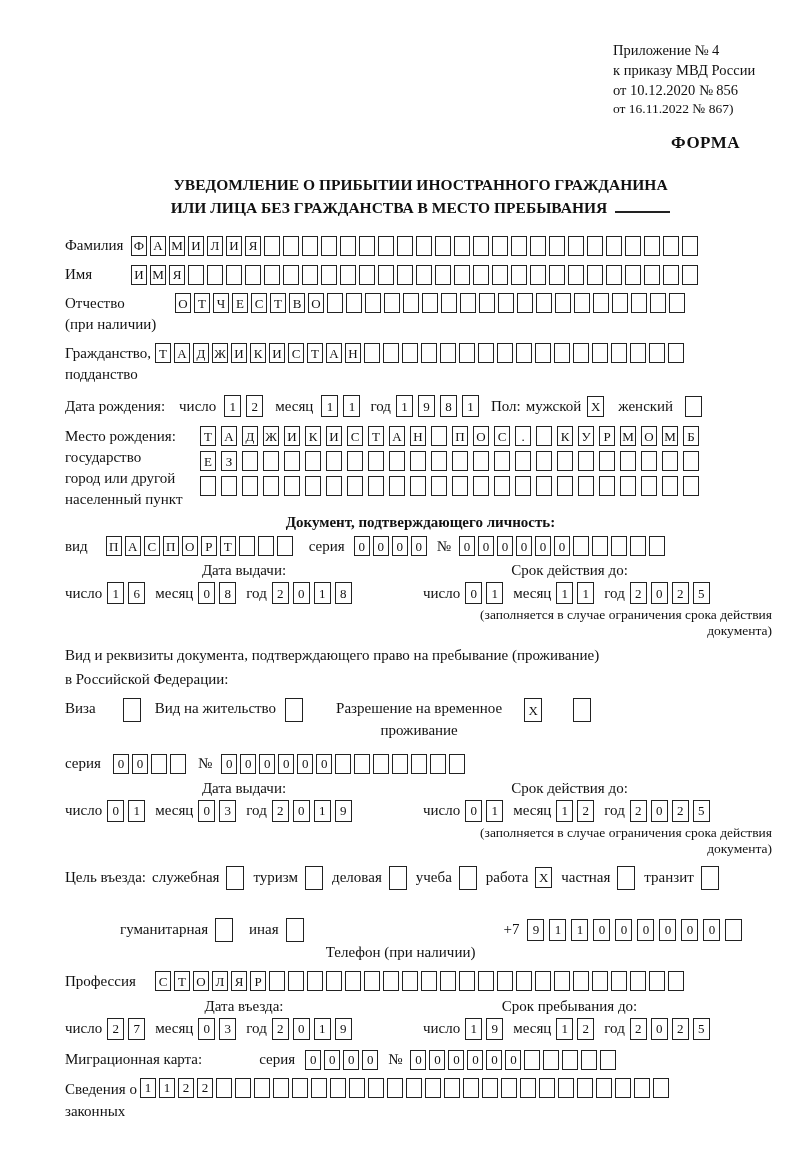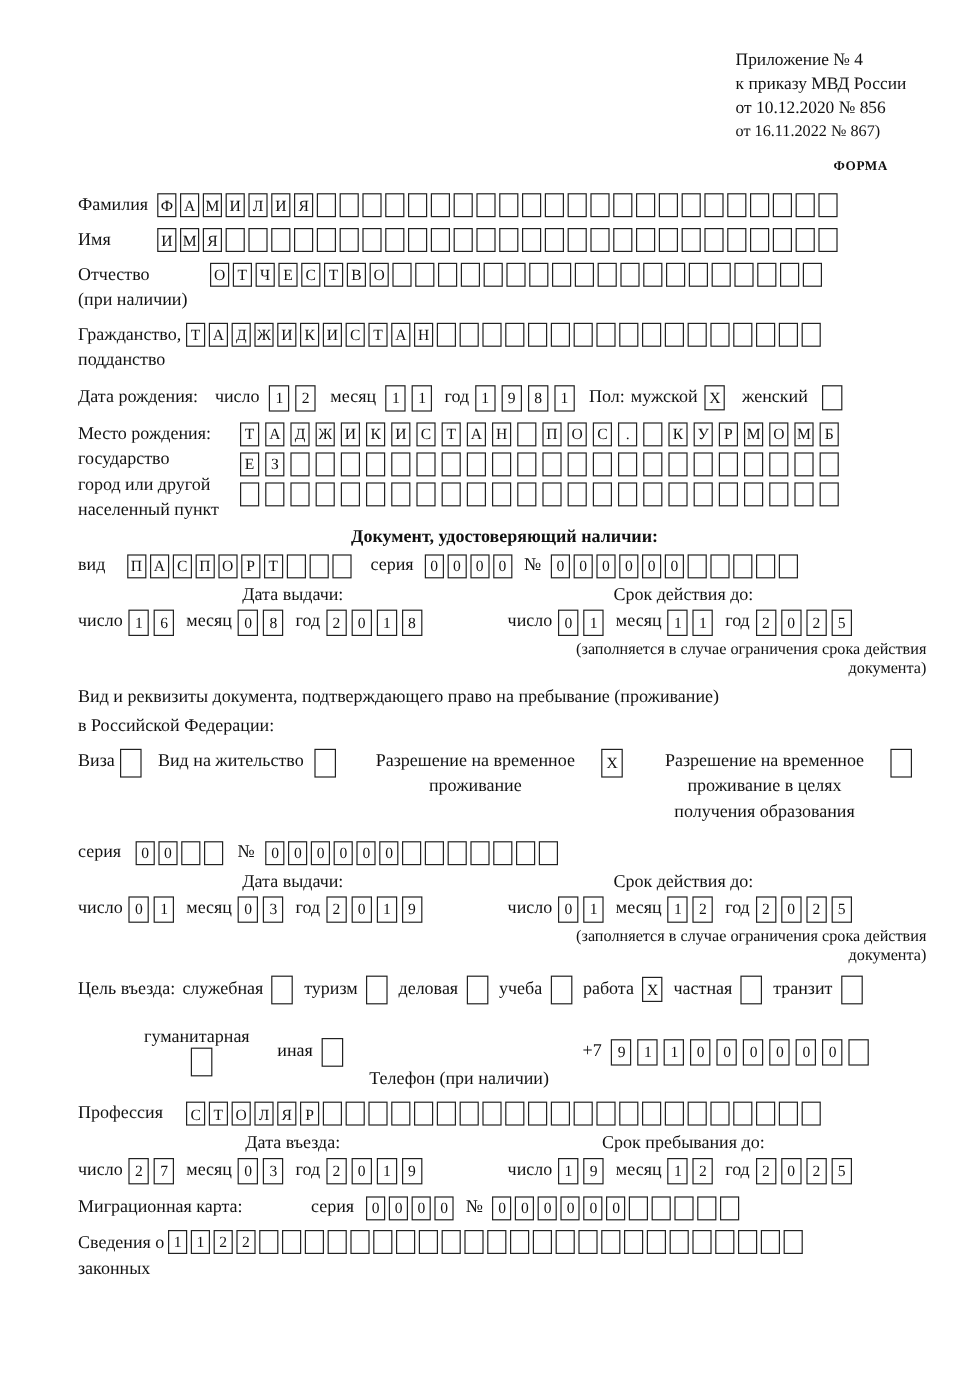--- a/index.html
+++ b/index.html
@@ -10,21 +10,21 @@
     color: #111;
     font-family: "Liberation Serif", "DejaVu Serif", serif;
     font-size: 15px;
     overflow: hidden;
   }
   .page { padding: 40px 24px 0 65px; }
 
   
   .doc-ref { margin-left: 548px; line-height: 1.38; font-size: 14.5px; }
   .doc-ref .small { font-size: 13.5px; }
-  .forma { text-align: right; margin: 14px 36px 0 0; font-weight: bold; font-size: 11px; letter-spacing: .5px; }
+  .forma { text-align: right; margin: 14px 36px 0 0; font-weight: bold; font-size: 17px; letter-spacing: .5px; }
 
   
   .title { text-align: center; font-weight: bold; font-size: 15.5px; margin-top: 20px; line-height: 1.5; }
   .blank-line { display: inline-block; width: 55px; border-bottom: 2px solid #222; height: 14px; margin-left: 8px; }
 
   .section-heading { text-align: center; font-weight: bold; font-size: 15px; margin-top: 24px; letter-spacing: .3px; }
 
   
   .frow { display: flex; align-items: flex-start; margin-top: 8px; }
   .frow.center { align-items: center; }
@@ -80,20 +80,24 @@
 <div class="page">
 
   <div class="doc-ref">
     <div>Приложение № 4</div>
     <div>к приказу МВД России</div>
     <div>от 10.12.2020 № 856</div>
     <div class="small">от 16.11.2022 № 867)</div>
   </div>
   <div class="forma">ФОРМА</div>
 
+  <div class="title">
+    <div>УВЕДОМЛЕНИЕ О ПРИБЫТИИ ИНОСТРАННОГО ГРАЖДАНИНА</div>
+    <div><span>ИЛИ ЛИЦА БЕЗ ГРАЖДАНСТВА В МЕСТО ПРЕБЫВАНИЯ</span><span class="blank-line"></span></div>
+  </div>
 
 
   <div class="frow center" style="margin-top:16px;">
     <div class="flabel w66">Фамилия</div>
     <div class="cells">
         <span class="cell">Ф</span>
         <span class="cell">А</span>
         <span class="cell">М</span>
         <span class="cell">И</span>
         <span class="cell">Л</span>
@@ -346,21 +350,21 @@
           <span class="cell"></span>
           <span class="cell"></span>
           <span class="cell"></span>
           <span class="cell"></span>
           <span class="cell"></span>
           <span class="cell"></span>
         </div>
     </div>
   </div>
 
-  <div class="date-heading" style="font-weight:bold; margin-top:4px;">Документ, удостоверяющий наличии:</div>
+  <div class="date-heading" style="font-weight:bold; margin-top:4px;">Документ, подтверждающего личность:</div>
 
   <div class="frow center" style="margin-top:5px;">
     <span style="margin-right:18px;">вид</span>
     <span class="cells">
         <span class="cell">П</span>
         <span class="cell">А</span>
         <span class="cell">С</span>
         <span class="cell">П</span>
         <span class="cell">О</span>
         <span class="cell">Р</span>
@@ -437,40 +441,39 @@
           </span>
       </div>
       <div class="date-note">(заполняется в случае ограничения срока действия документа)</div>
     </div>
   </div>
 
   <div style="margin-top:8px;">Вид и реквизиты документа, подтверждающего право на пребывание (проживание)</div>
   <div style="margin-top:7px;">в Российской Федерации:</div>
 
   <div class="permit-row">
-    <div class="permit-option" style="margin-right:14px;">
+    <div class="permit-option" style="margin-right:14px;gap:23px;">
       <span class="opt-label">Виза</span>
       <span class="cells" style="margin-left:4px;">
           <span class="cell cbox"></span>
         </span>
     </div>
     <div class="permit-option" style="margin-right:20px;">
       <span class="opt-label">Вид на жительство</span>
       <span class="cells">
           <span class="cell cbox"></span>
         </span>
     </div>
     <div class="permit-option" style="margin-right:22px;">
       <span class="opt-label wrap">Разрешение на временное проживание</span>
       <span class="cells">
           <span class="cell cbox">X</span>
         </span>
     </div>
     <div class="permit-option">
-      <span class="opt-label wrap">Разрешение на временное проживание в целях получения образования</span>
       <span class="cells">
           <span class="cell cbox"></span>
         </span>
     </div>
   </div>
 
   <div class="frow center" style="margin-top:12px;">
     <span style="margin-right:12px;">серия</span>
     <span class="cells">
         <span class="cell">0</span>
@@ -584,21 +587,21 @@
       </span>
     <span class="opt">
         <span>транзит</span>
         <span class="cells">
           <span class="cell cbox"></span>
         </span>
       </span>
   </div>
 
   <div class="purpose-row ind">
-    <span class="opt" style="margin-right:16px;flex-direction:column;">
+    <span class="opt" style="margin-right:16px;">
         <span>гуманитарная</span>
         <span class="cells">
           <span class="cell cbox"></span>
         </span>
       </span>
     <span class="opt" style="margin-right:22px;">
         <span>иная</span>
         <span class="cells">
           <span class="cell cbox"></span>
         </span>

